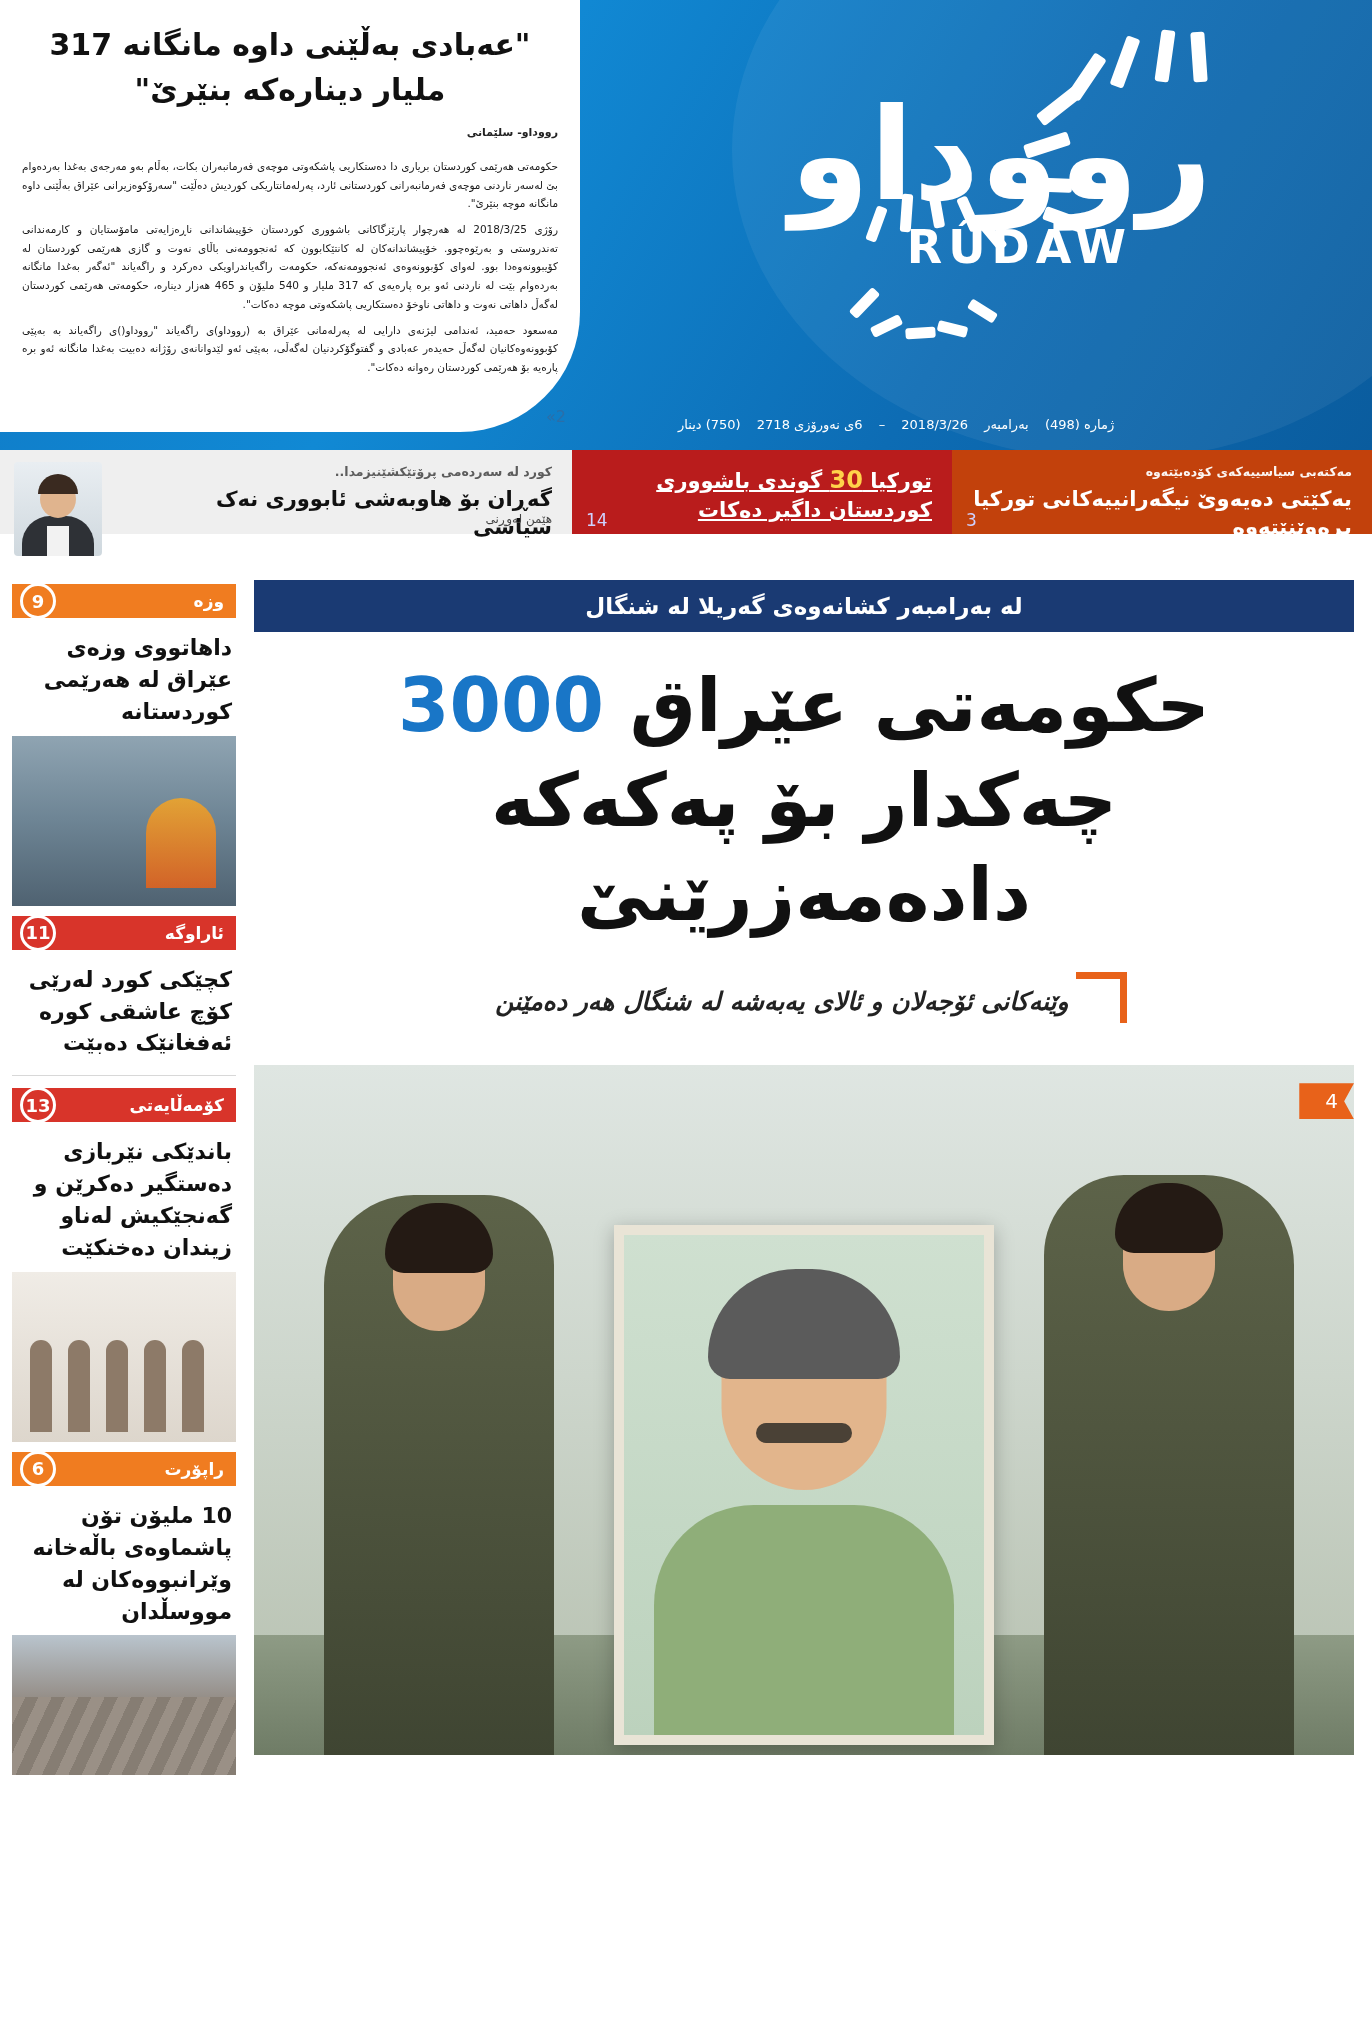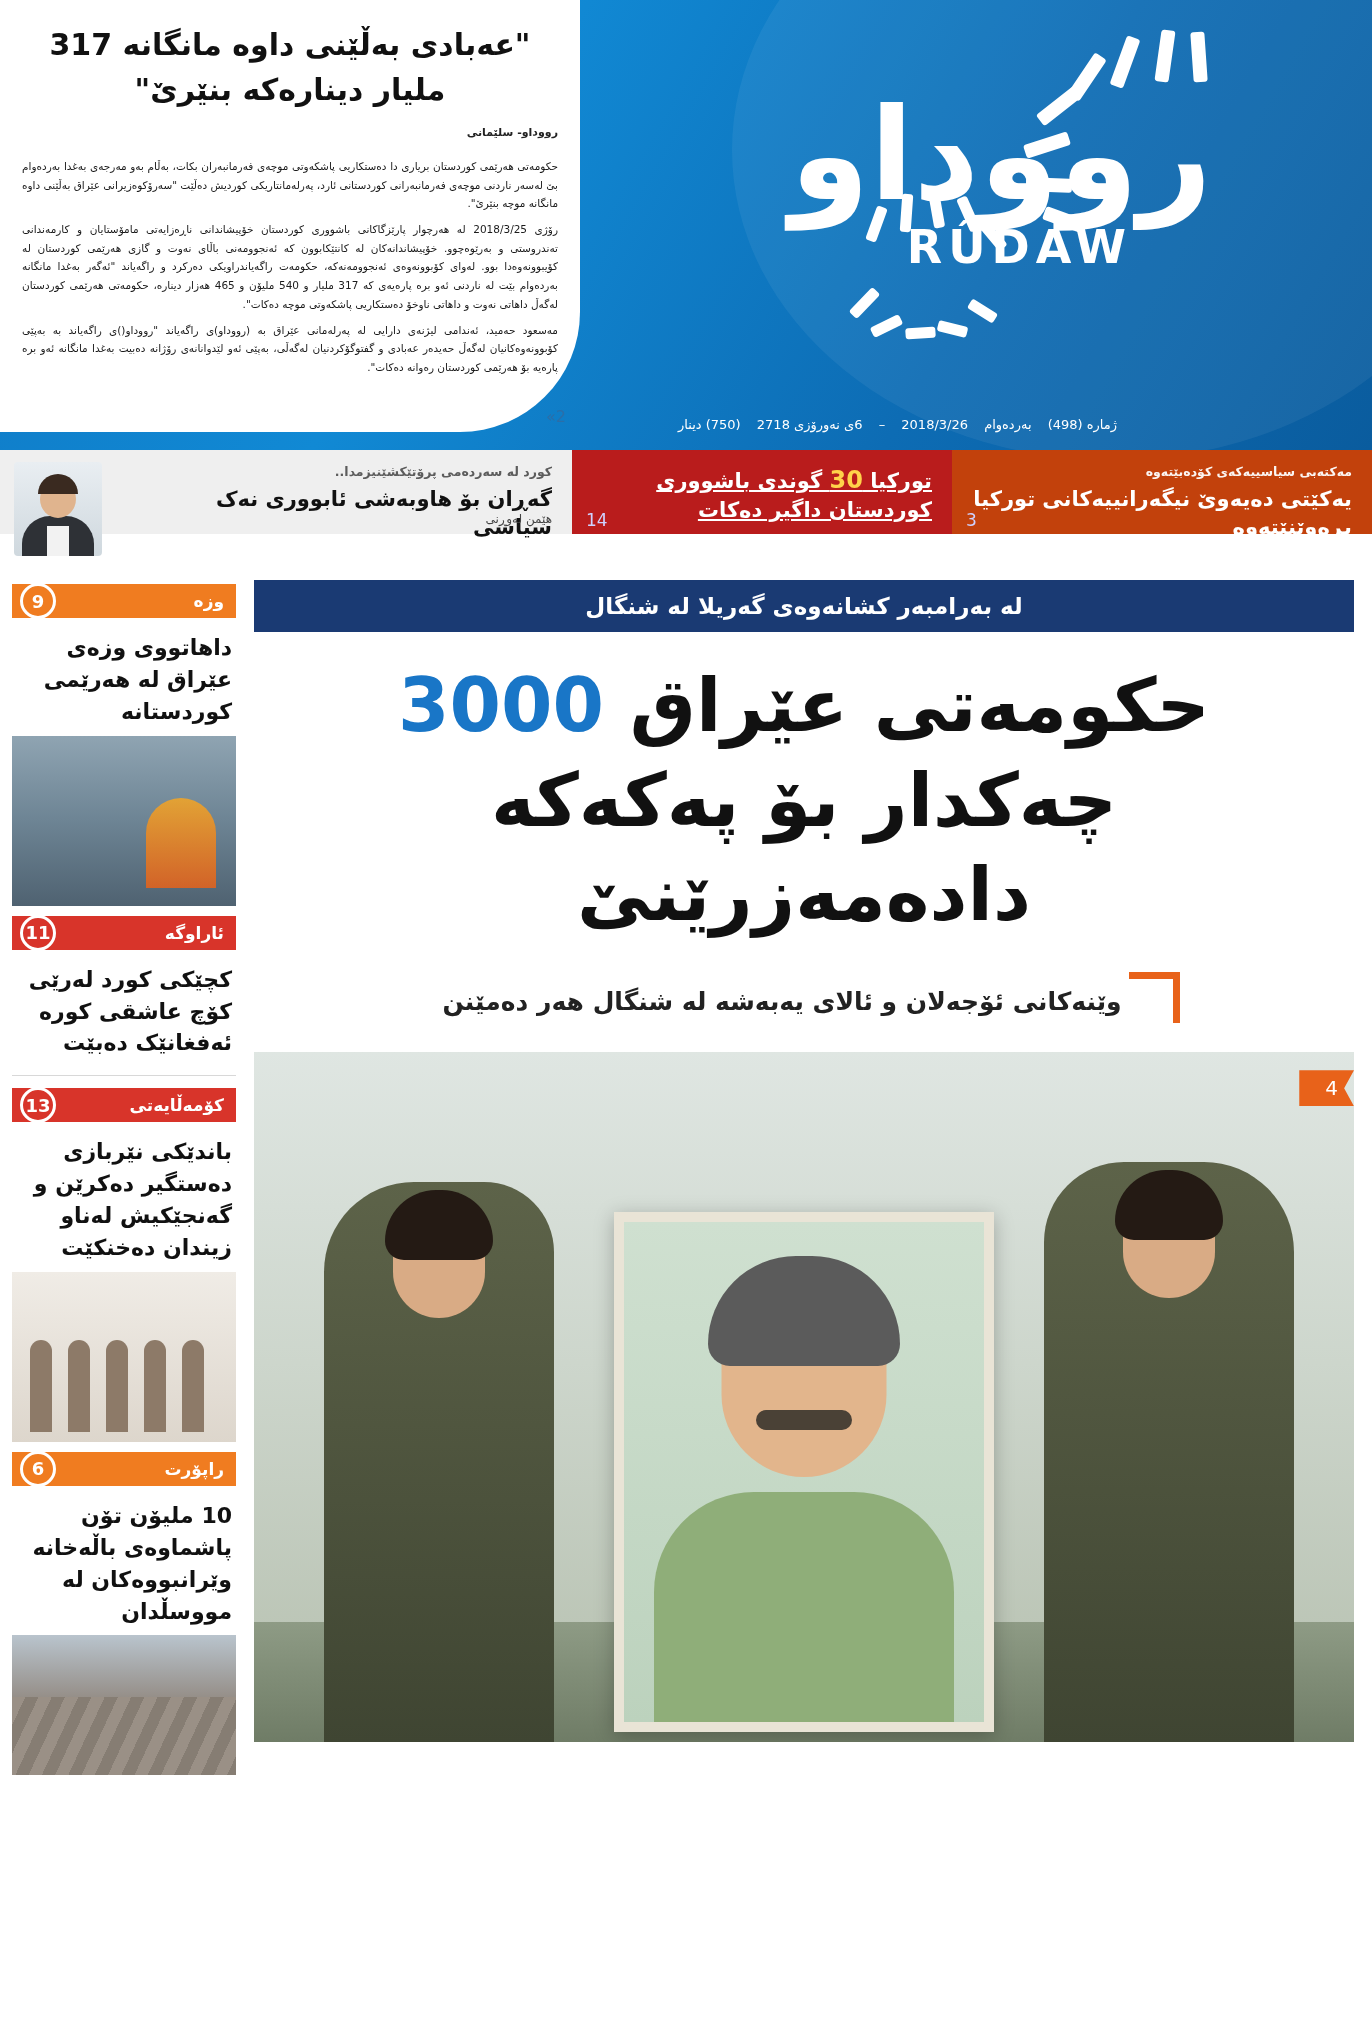--- a/index.html
+++ b/index.html
@@ -149,21 +149,21 @@
   }
   .main-head {
     direction: rtl; text-align: center;
     font-size: 74px; font-weight: bold; color: #111;
     line-height: 1.28; padding: 26px 10px 20px 10px;
   }
   .main-head .num { color: #1976c7; }
 
   .pull-wrap {
     position: relative; direction: rtl;
-    padding: 10px 0 20px 0; text-align: center;
+    padding: 10px 0 33px 0; text-align: center; font-style: italic;
   }
   .pull-quote {
     display: inline-block; position: relative;
     font-size: 25px; font-weight: bold; color: #222; line-height: 1.6;
     padding: 10px 58px 10px 14px; text-align: center;
   }
   .pull-quote::before {
     content: ""; position: absolute; right: 0; top: 0;
     width: 44px; height: 44px;
     border-top: 7px solid #e8621a; border-right: 7px solid #e8621a;
@@ -301,21 +301,21 @@
         <span style="right:110px; top:120px; width:11px; height:32px; transform:rotate(64deg);"></span>
         <span style="right:76px; top:128px; width:11px; height:30px; transform:rotate(86deg);"></span>
         <span style="right:44px; top:124px; width:11px; height:30px; transform:rotate(104deg);"></span>
         <span style="right:14px; top:106px; width:11px; height:30px; transform:rotate(122deg);"></span>
       </div>
       <div class="logo-latin">RÛDAW</div>
     </div>
 
     <div class="issue-bar">
       <span>ژمارە (498)</span>
-      <span>بەردەوام</span>
+      <span>بەرامبەر</span>
       <span>2018/3/26</span>
       <span>–</span>
       <span>6ی نەورۆزی 2718</span>
       <span>(750) دینار</span>
     </div>
 
     <div class="lead-box">
       <div class="lead-headline">"عەبادی بەڵێنی داوە مانگانە 317 ملیار دینارەکە بنێرێ"</div>
       <div class="lead-byline">رووداو- سلێمانی</div>
       <div class="lead-body">

